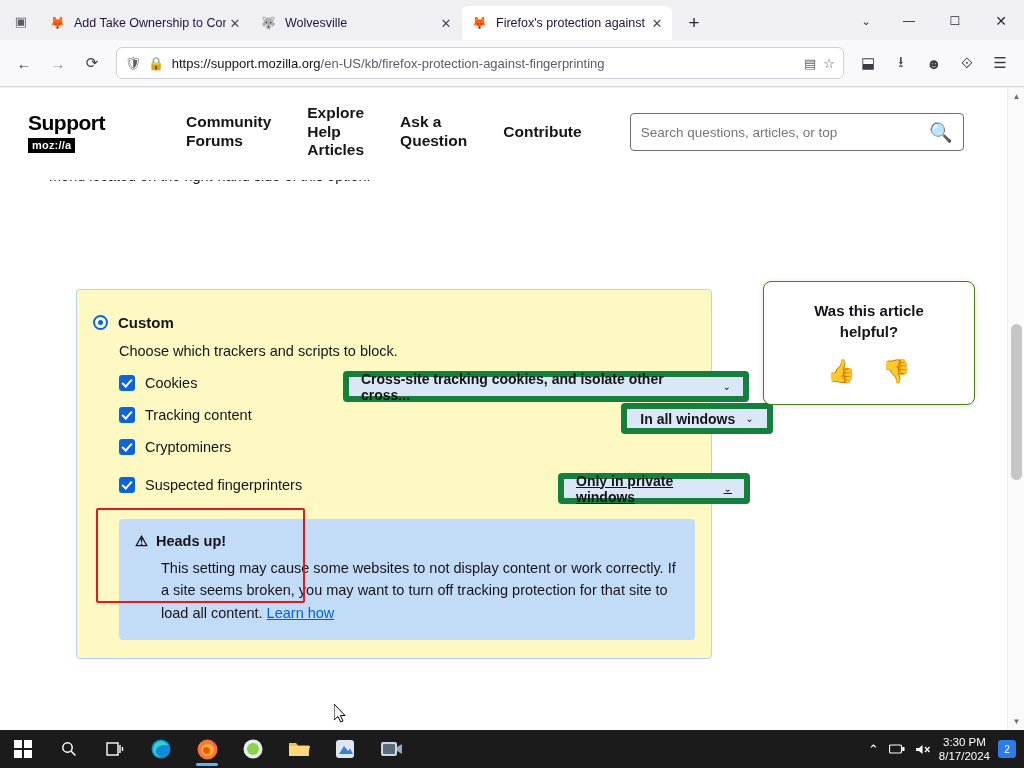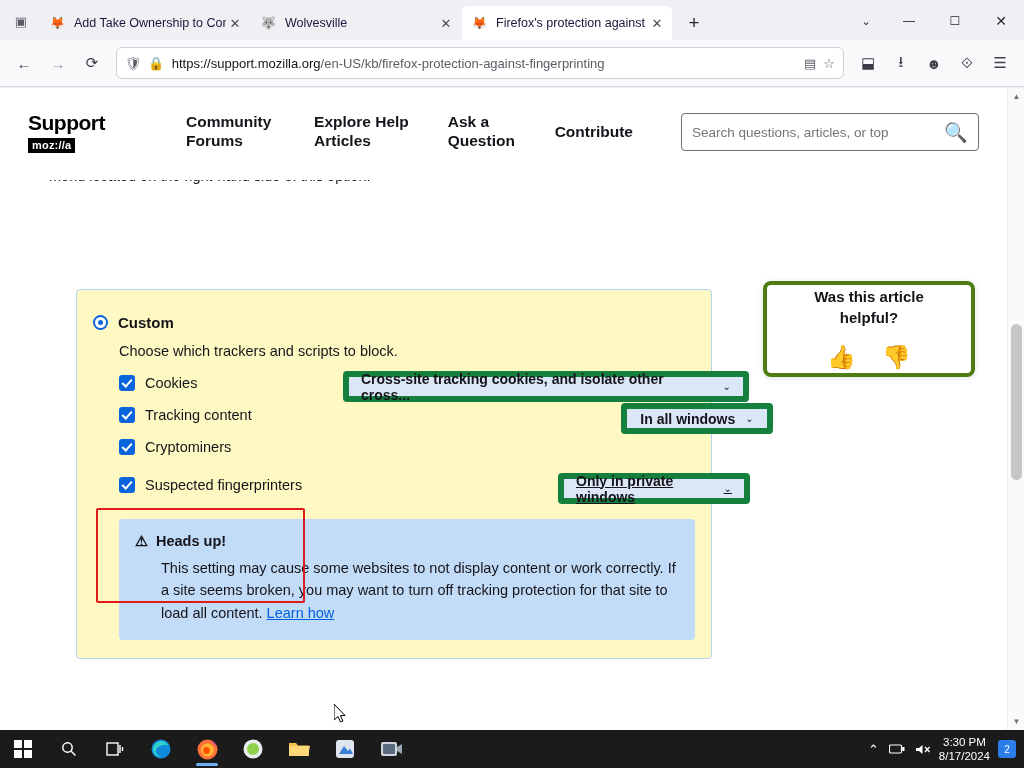--- a/index.html
+++ b/index.html
@@ -109,23 +109,23 @@
   .logo .logo-sub {
     display: inline-block; background: #000; color: #fff; font-size: 11px;
     padding: 1px 4px 2px; margin-top: 3px; font-weight: bold; letter-spacing: 0.2px;
   }
   .nav-links { display: flex; align-items: center; gap: 0; margin-left: 36px; flex: 1 1 auto; }
   .nav-link {
     font-size: 15.5px; font-weight: bold; color: #15141a; line-height: 1.2;
     max-width: 120px; margin-right: 36px;
   }
   .searchbox {
-    width: 298px; height: 38px; border: 1px solid #6d6d78; border-radius: 4px;
+    width: 334px; height: 38px; border: 1px solid #6d6d78; border-radius: 4px;
     display: flex; align-items: center; padding: 0 10px; gap: 6px; background: #fff;
-    flex: 0 0 auto; margin-right: 0;
+    flex: 0 0 auto; margin-right: 20px;
   }
   .searchbox input {
     flex: 1 1 auto; border: none; outline: none; font-size: 13.5px; color: #5b5b66;
     font-family: "Liberation Sans", sans-serif; background: transparent;
   }
   .searchbox .mag { font-size: 19px; color: #15141a; }
 
   .content-area { position: relative; padding: 0 28px; }
 
   .cut-text {
@@ -185,22 +185,22 @@
     color: #15141a;
   }
   .heads-up .hu-body {
     font-size: 14.5px; color: #15141a; line-height: 1.55; margin: 8px 0 0 26px;
     max-width: 530px;
   }
   .heads-up a { color: #0060df; text-decoration: underline; }
 
   
   .feedback {
-    position: absolute; left: 763px; top: 105px; width: 212px; height: 96px;
-    background: #fff; border: 4px solid #4d7c0f; border-radius: 8px;
+    position: absolute; left: 763px; top: 105px; width: 212px; height: 124px;
+    background: #fff; border: 1px solid #4d7c0f; border-radius: 8px;
     box-shadow: 0 1px 6px rgba(0,0,0,0.12);
     display: flex; flex-direction: column; align-items: center; justify-content: center;
   }
   .feedback .fb-title {
     font-size: 15px; font-weight: bold; color: #15141a; text-align: center;
     line-height: 1.35; width: 150px;
   }
   .feedback .fb-btns { display: flex; gap: 26px; margin-top: 16px; }
   .feedback .fb-btns span { font-size: 23px; }
 

